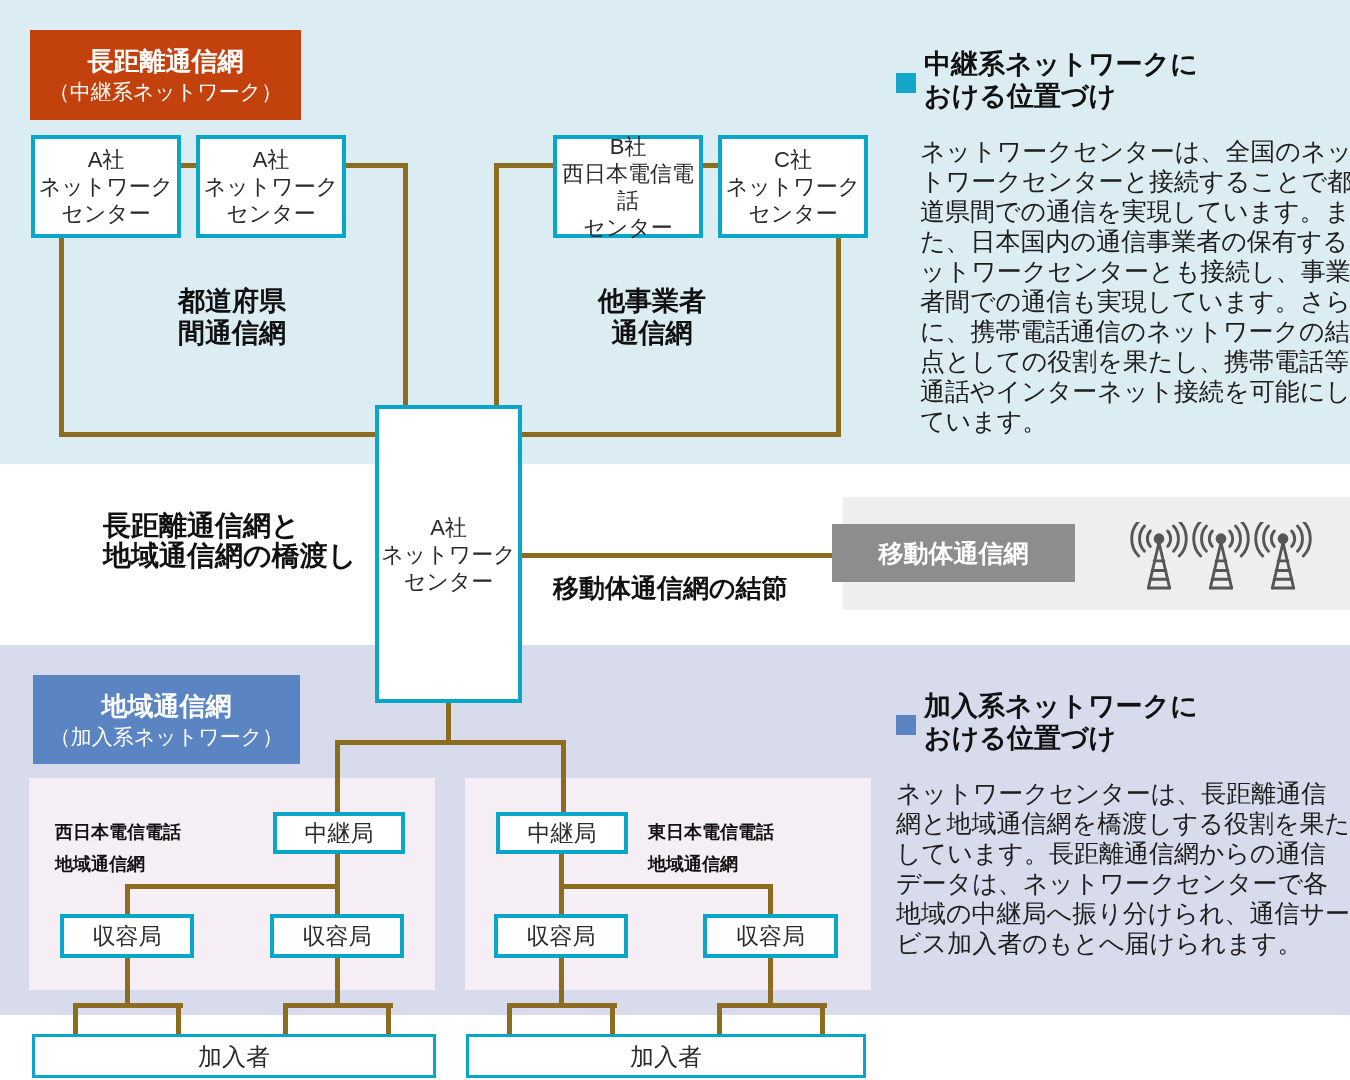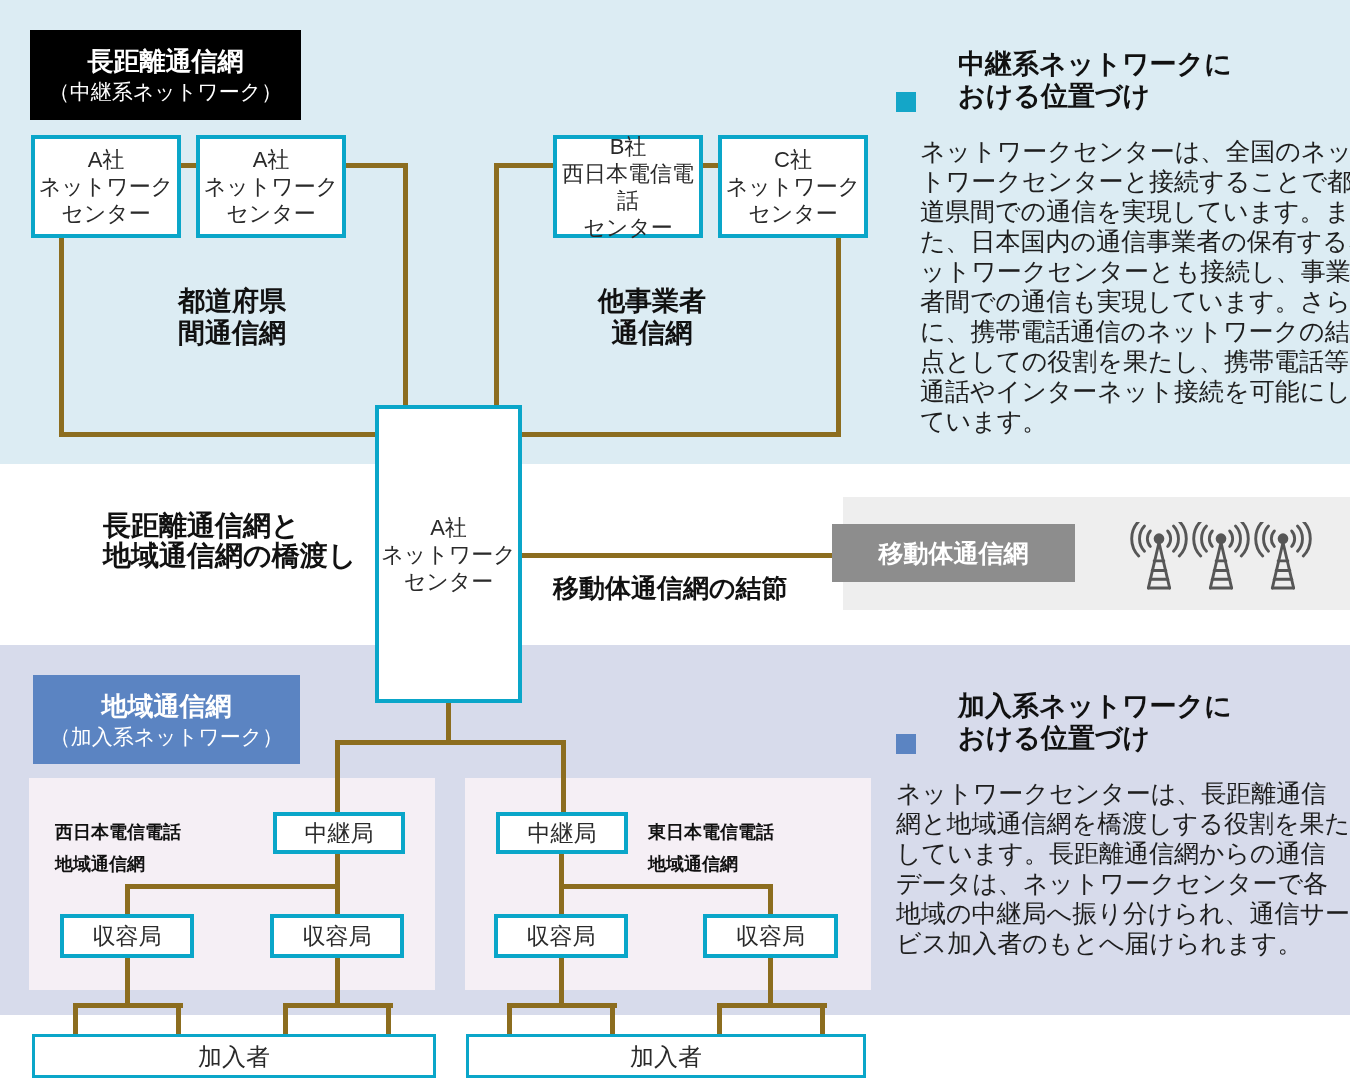--- a/index.html
+++ b/index.html
@@ -26,30 +26,30 @@
     white-space:pre-line;font-size:22px;line-height:27px;color:#2a2a2a;
   }
   .node.small{font-size:23px;line-height:26px;}
   .node.wide{border-width:3px;font-size:24px;}
   .badge{
     position:absolute;box-sizing:border-box;display:flex;flex-direction:column;
     align-items:center;justify-content:center;text-align:center;color:#fff;
   }
   .badge .t{font-size:26px;font-weight:bold;line-height:34px;}
   .badge .s{font-size:21px;line-height:28px;}
-  .badge-cyan{background:#000000;}
+  .badge-cyan{background:#c2410c;}
   .badge-blue{background:#5b84c2;}
   .badge-gray{background:#8d8d8d;font-weight:bold;font-size:25px;}
   .dlabel{position:absolute;font-weight:bold;white-space:pre-line;color:#111;}
   .dlabel.center{text-align:center;}
   .lbl-27{font-size:27px;line-height:32px;}
   .lbl-28{font-size:28px;line-height:30px;}
   .lbl-26{font-size:18px;line-height:32px;}
   .lbl-26s{font-size:26px;line-height:30px;}
-  .heading{position:absolute;display:flex;align-items:flex-end;gap:34px;}
+  .heading{position:absolute;display:flex;align-items:center;}
   .heading .bullet{width:20px;height:20px;margin:6px 8px 0 0;flex:0 0 auto;}
   .bullet-cyan{background:#14a6c8;}
   .bullet-blue{background:#5b84c2;}
   .heading .htext{font-size:27px;font-weight:bold;line-height:32px;white-space:pre-line;color:#111;}
   .para{
     position:absolute;width:455px;font-size:25px;line-height:30px;color:#1e1e1e;
     word-break:break-all;text-align:left;
   }
   .antennas{position:absolute;left:1130px;top:522px;display:flex;gap:4px;}
   .antenna{width:58px;height:72px;}

